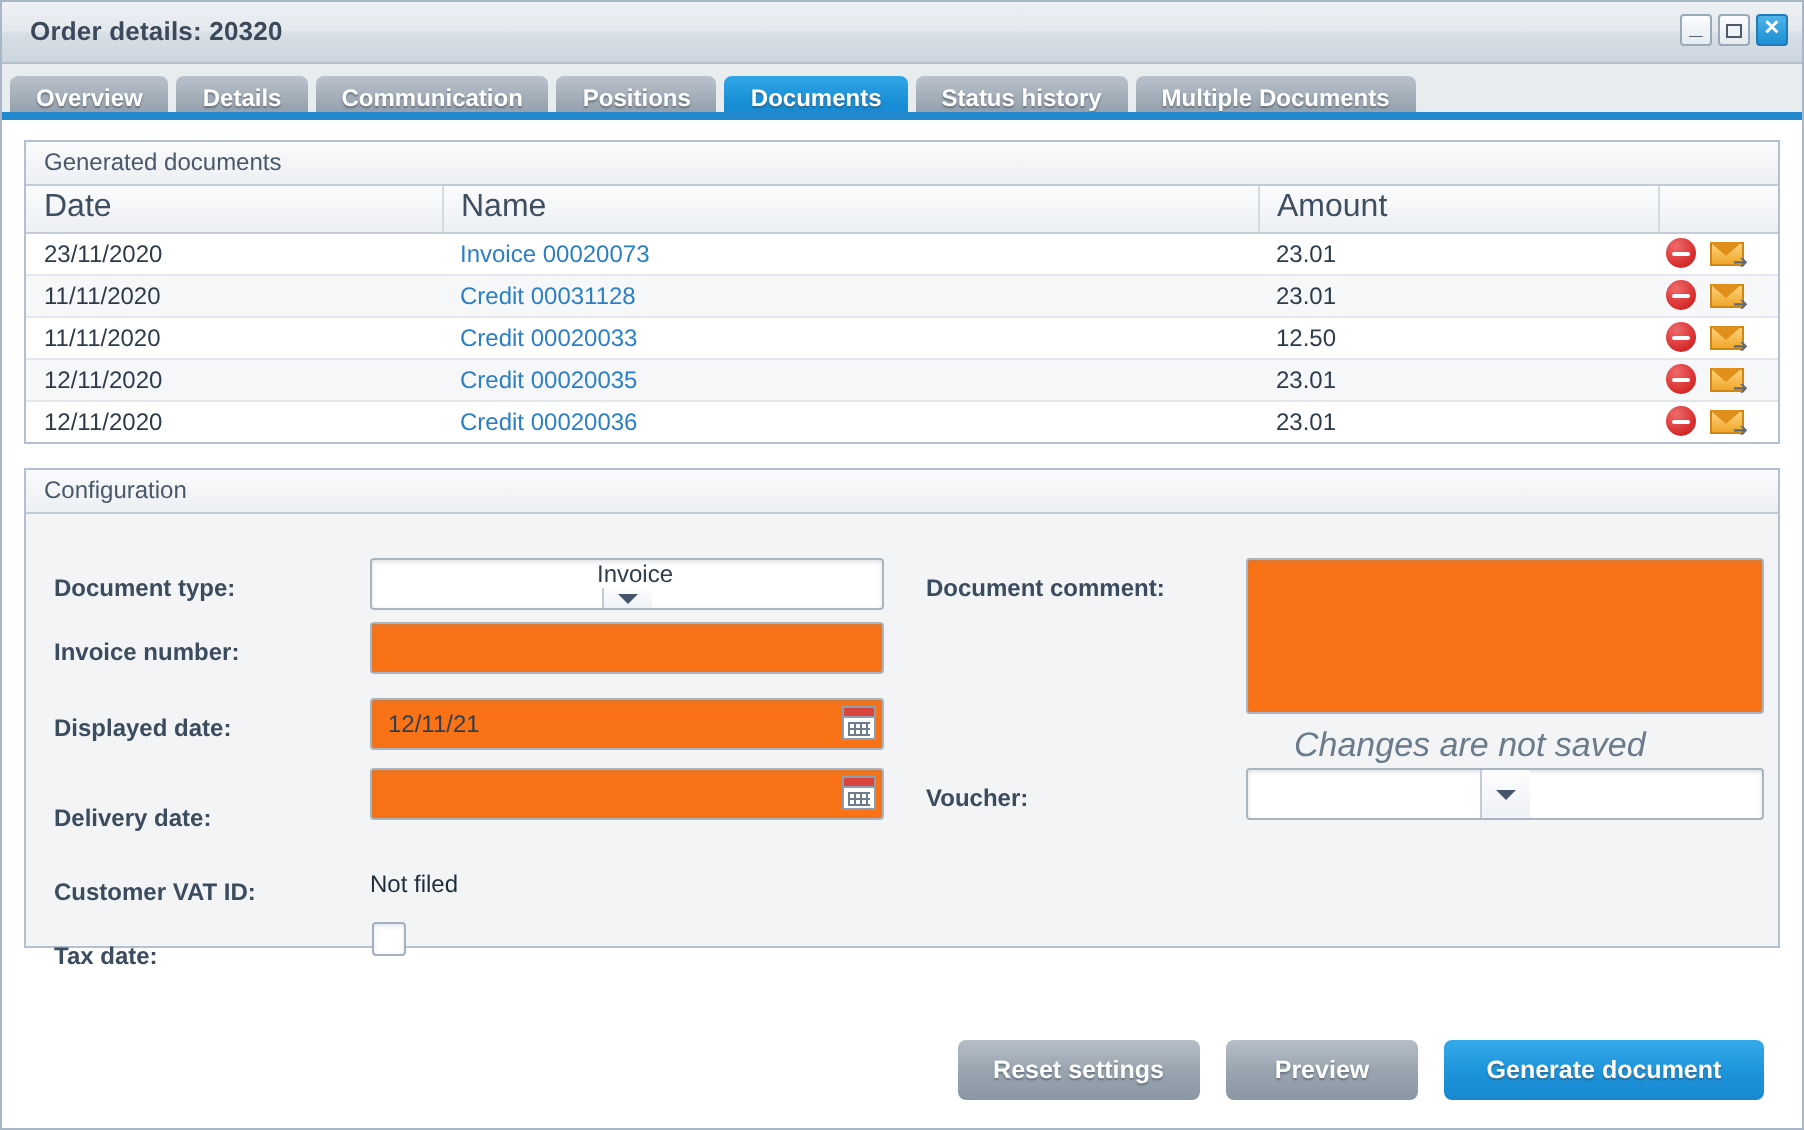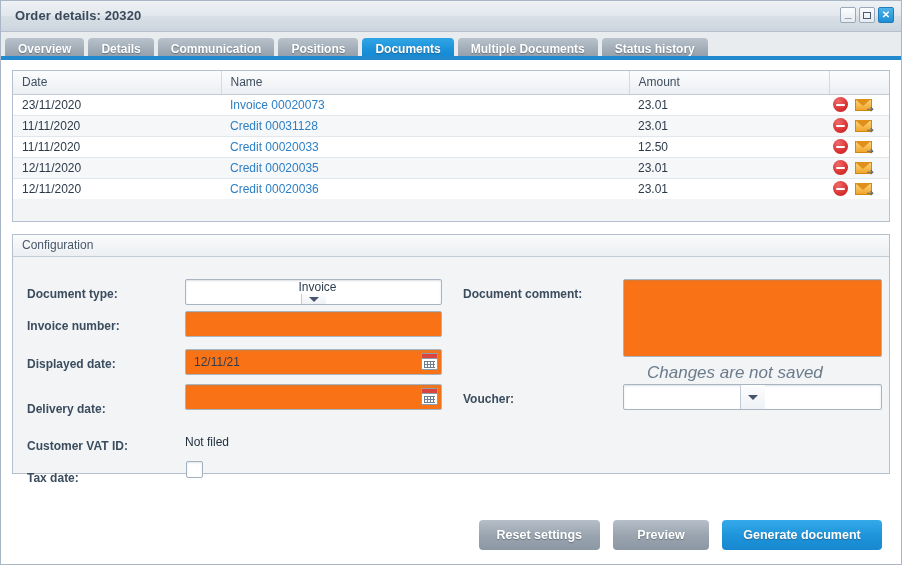--- a/index.html
+++ b/index.html
@@ -139,21 +139,21 @@
 
   
   .grid {
     width: 100%;
     border-collapse: collapse;
     background: #ffffff;
     table-layout: fixed;
   }
   .grid th {
     height: 23px;
-    font-size: 12px;
+    font-size: 16px;
     font-weight: normal;
     color: #3f4f61;
     text-align: left;
     padding: 0 0 0 9px;
     background: linear-gradient(to bottom, #fbfcfd 0%, #eceff3 100%);
     border-bottom: 1px solid #c3ccd6;
     border-right: 1px solid #d3dae1;
     box-sizing: border-box;
   }
   .grid th.last { border-right: none; }
@@ -355,29 +355,30 @@
     </div>
   </div>
 
   <div class="tabstrip">
     <div class="tabs">
       <div class="tab">Overview</div>
       <div class="tab">Details</div>
       <div class="tab">Communication</div>
       <div class="tab">Positions</div>
       <div class="tab active">Documents</div>
+      <div class="tab">Status history</div>
       <div class="tab">Multiple Documents</div>
-      <div class="tab">Status history</div>
     </div>
     <div class="tabrule"></div>
   </div>
 
   <div class="content">
 
     <div class="panel" style="height:152px;">
+      <div class="panel-head">Generated documents</div>
       <table class="grid">
         <thead>
           <tr>
             <th class="col-date">Date</th>
             <th class="col-name">Name</th>
             <th class="col-amt">Amount</th>
             <th class="col-act last"></th>
           </tr>
         </thead>
         <tbody>

